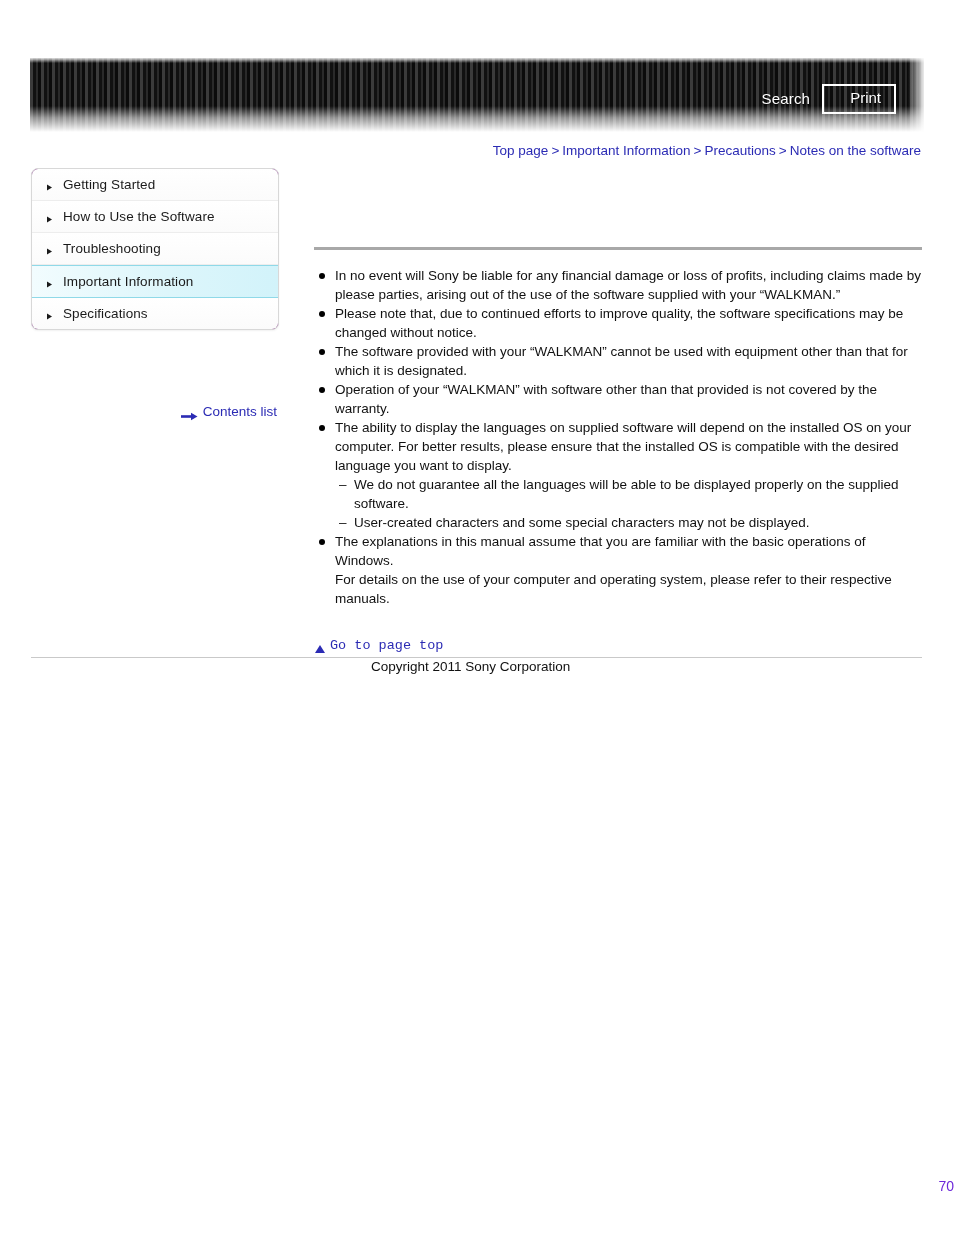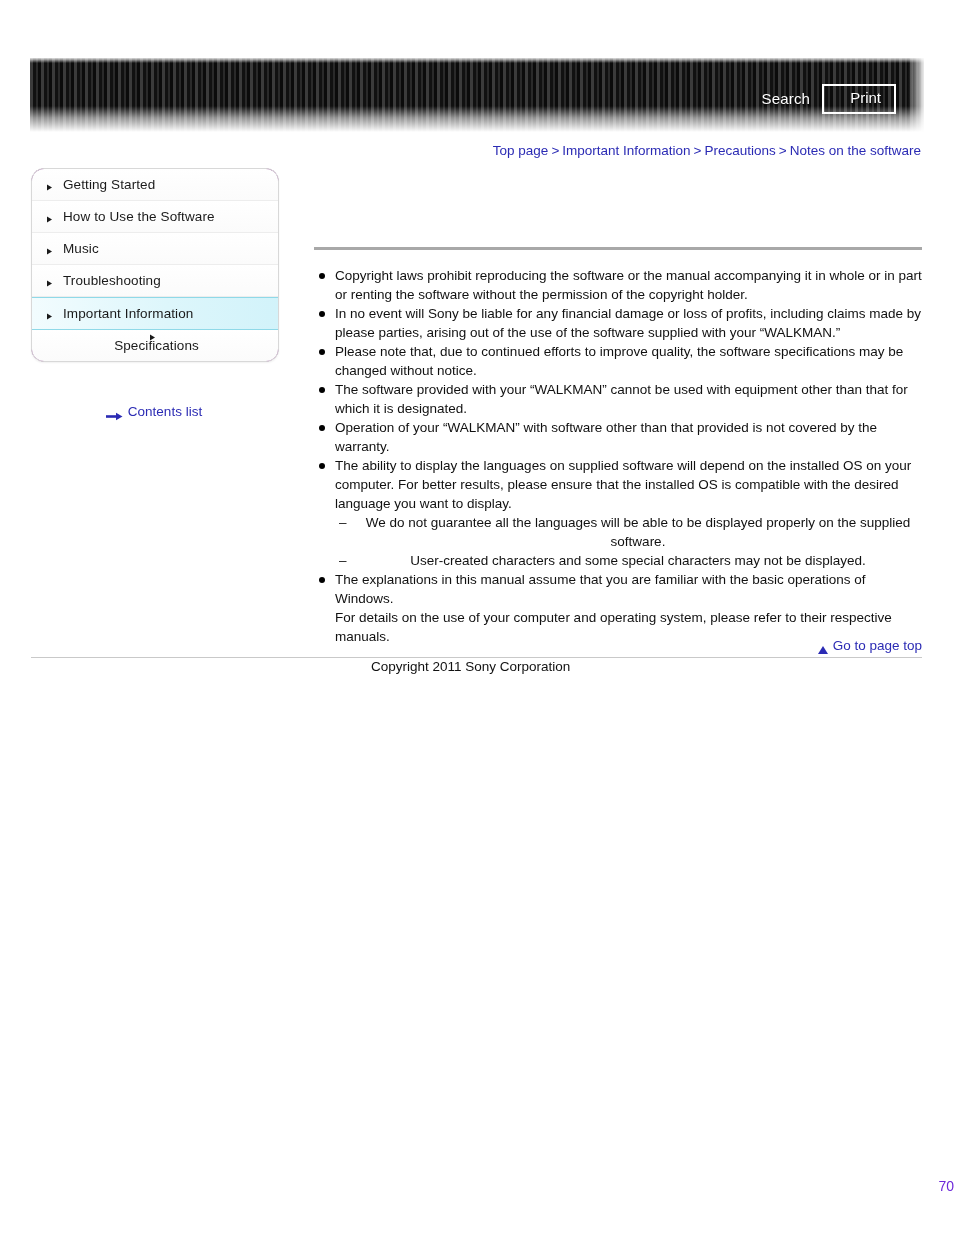--- a/index.html
+++ b/index.html
@@ -106,39 +106,39 @@
     margin: 0 3px;
   }
 
   
   .sidebar {
     position: absolute;
     left: 31px;
     top: 168px;
     width: 246px;
     border: 1px solid #d8d8d8;
-    border-radius: 13px;
+    border-radius: 7px;
     background: #701a75;
     box-shadow: 0 1px 2px rgba(0,0,0,0.06);
     overflow: hidden;
     text-align: center;
   }
   .nav-item {
     display: flex;
     align-items: center;
     height: 31px;
     padding: 0 10px 0 13px;
     border-bottom: 1px solid #ededed;
     font-size: 13.5px;
     color: #1a1a1a;
     cursor: pointer;
     background: linear-gradient(to bottom, #ffffff 0%, #fbfbfb 100%);
     position: relative;
   }
-  .nav-item:last-child { border-bottom: none; flex-direction: column; }
+  .nav-item:last-child { border-bottom: none; }
   .nav-item.active {
     background: linear-gradient(to right, #f2fcfe 0%, #ddf6fb 55%, #d2f3fa 100%);
     border-top: 1px solid #8fd9e8;
     border-bottom: 1px solid #8fd9e8;
   }
   .nav-arrow {
     width: 9px;
     height: 9px;
     margin-right: 9px;
     flex: 0 0 auto;
@@ -148,21 +148,21 @@
     line-height: 1;
     letter-spacing: 0.1px;
   }
 
   .contents-list-row {
     position: absolute;
     left: 31px;
     top: 404px;
     width: 246px;
     display: flex;
-    justify-content: center;
+    justify-content: flex-end;
     align-items: center;
     gap: 5px;
   }
   .contents-arrow { width: 17px; height: 9px; display: block; }
   .contents-link {
     color: #2b2bb4;
     font-size: 13.5px;
     text-decoration: none;
     cursor: pointer;
   }
@@ -211,21 +211,20 @@
     border-radius: 50%;
     background: #000000;
   }
   ul.bullets > li .para {
     margin: 0;
   }
   ul.subs {
     list-style: none;
     margin: 0;
     padding: 0;
-    text-align: center;
   }
   ul.subs > li {
     position: relative;
     padding-left: 15px;
     margin-left: 4px;
   }
   ul.subs > li::before {
     content: "\2013";
     position: absolute;
     left: 0;
@@ -233,23 +232,24 @@
     color: #111;
   }
 
   
   .pagetop-row {
     position: absolute;
     left: 314px;
     top: 638px;
     width: 608px;
     display: flex;
-    justify-content: flex-end;
+    justify-content: flex-start;
     align-items: center;
     gap: 4px;
+    font-family: Liberation Mono, monospace;
   }
   .pagetop-icon { width: 12px; height: 10px; display: block; }
   .pagetop-link {
     color: #2b2bb4;
     font-size: 13.5px;
     text-decoration: none;
     cursor: pointer;
   }
   .footer-rule {
     position: absolute;
@@ -303,28 +303,20 @@
     </span>
     <span class="nav-label">Getting Started</span>
   </div>
   <div class="nav-item">
     <span class="nav-arrow">
       <svg viewBox="0 0 9 9" width="9" height="9">
           <polygon points="2,1.5 7,4.5 2,7.5" fill="#1a1a1a"></polygon>
         </svg>
     </span>
     <span class="nav-label">How to Use the Software</span>
-  </div>
-  <div class="nav-item">
-    <span class="nav-arrow">
-      <svg viewBox="0 0 9 9" width="9" height="9">
-          <polygon points="2,1.5 7,4.5 2,7.5" fill="#1a1a1a"></polygon>
-        </svg>
-    </span>
-    <span class="nav-label">Music</span>
   </div>
   <div class="nav-item">
     <span class="nav-arrow">
       <svg viewBox="0 0 9 9" width="9" height="9">
           <polygon points="2,1.5 7,4.5 2,7.5" fill="#1a1a1a"></polygon>
         </svg>
     </span>
     <span class="nav-label">Troubleshooting</span>
   </div>
   <div class="nav-item active">
@@ -353,23 +345,20 @@
     </svg>
   </span>
   <a class="contents-link">Contents list</a>
 </div>
 
 <main class="main">
   <h1 class="page-heading"></h1>
   <div class="title-rule"></div>
 
   <ul class="bullets">
-    <li>
-      <p class="para">Copyright laws prohibit reproducing the software or the manual accompanying it in whole or in part or renting the software without the permission of the copyright holder.</p>
-    </li>
     <li>
       <p class="para">In no event will Sony be liable for any financial damage or loss of profits, including claims made by please parties, arising out of the use of the software supplied with your “WALKMAN.”</p>
     </li>
     <li>
       <p class="para">Please note that, due to continued efforts to improve quality, the software specifications may be changed without notice.</p>
     </li>
     <li>
       <p class="para">The software provided with your “WALKMAN” cannot be used with equipment other than that for which it is designated.</p>
     </li>
     <li>

